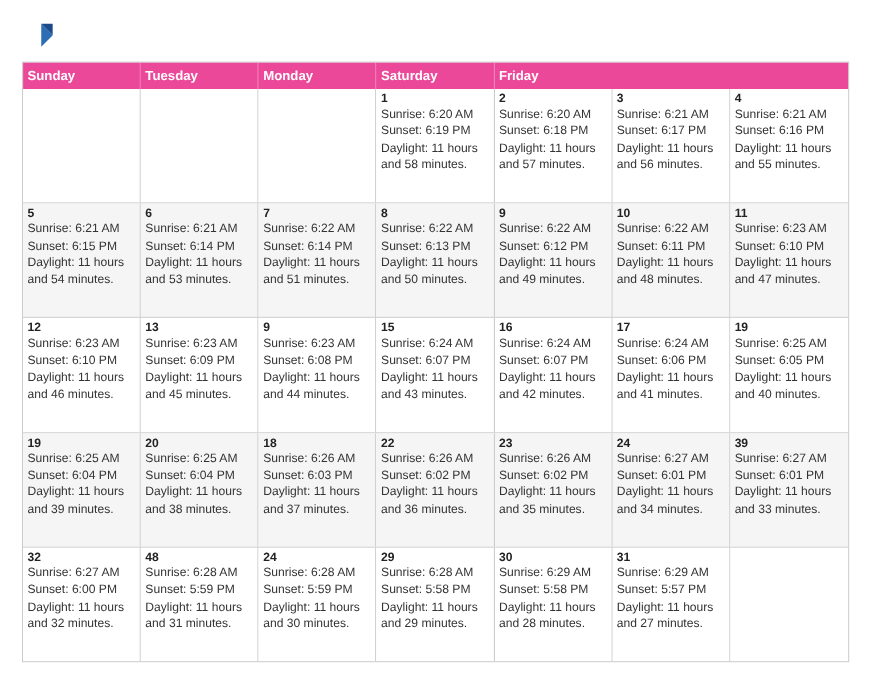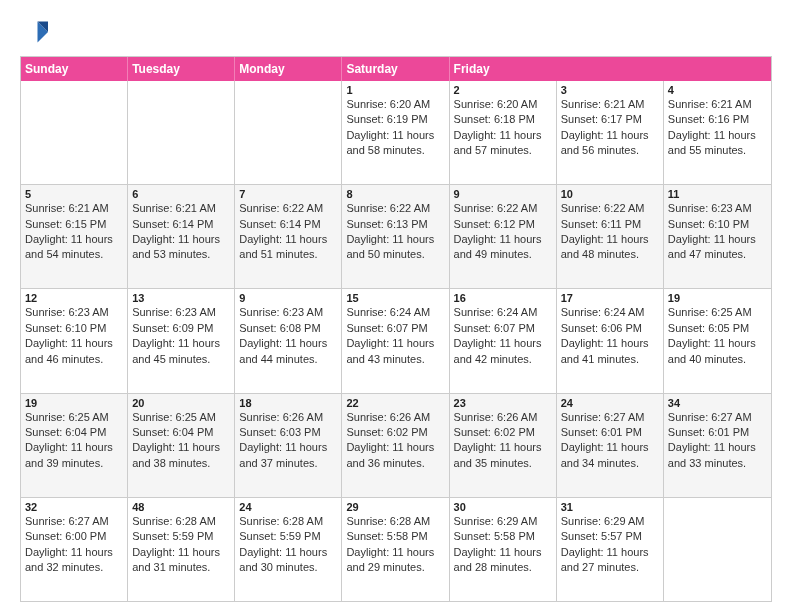--- a/index.html
+++ b/index.html
@@ -315,21 +315,21 @@
 and 35 minutes.</div>
           </div>
           <div class="cal-cell">
             <span class="day-num">24</span>
             <div class="cell-info" style="white-space: pre-line;">Sunrise: 6:27 AM
 Sunset: 6:01 PM
 Daylight: 11 hours
 and 34 minutes.</div>
           </div>
           <div class="cal-cell">
-            <span class="day-num">34</span>
+            <span class="day-num">39</span>
             <div class="cell-info" style="white-space: pre-line;">Sunrise: 6:27 AM
 Sunset: 6:01 PM
 Daylight: 11 hours
 and 33 minutes.</div>
           </div>
         </div>
         <div class="cal-row">
           <div class="cal-cell">
             <span class="day-num">32</span>
             <div class="cell-info" style="white-space: pre-line;">Sunrise: 6:27 AM

